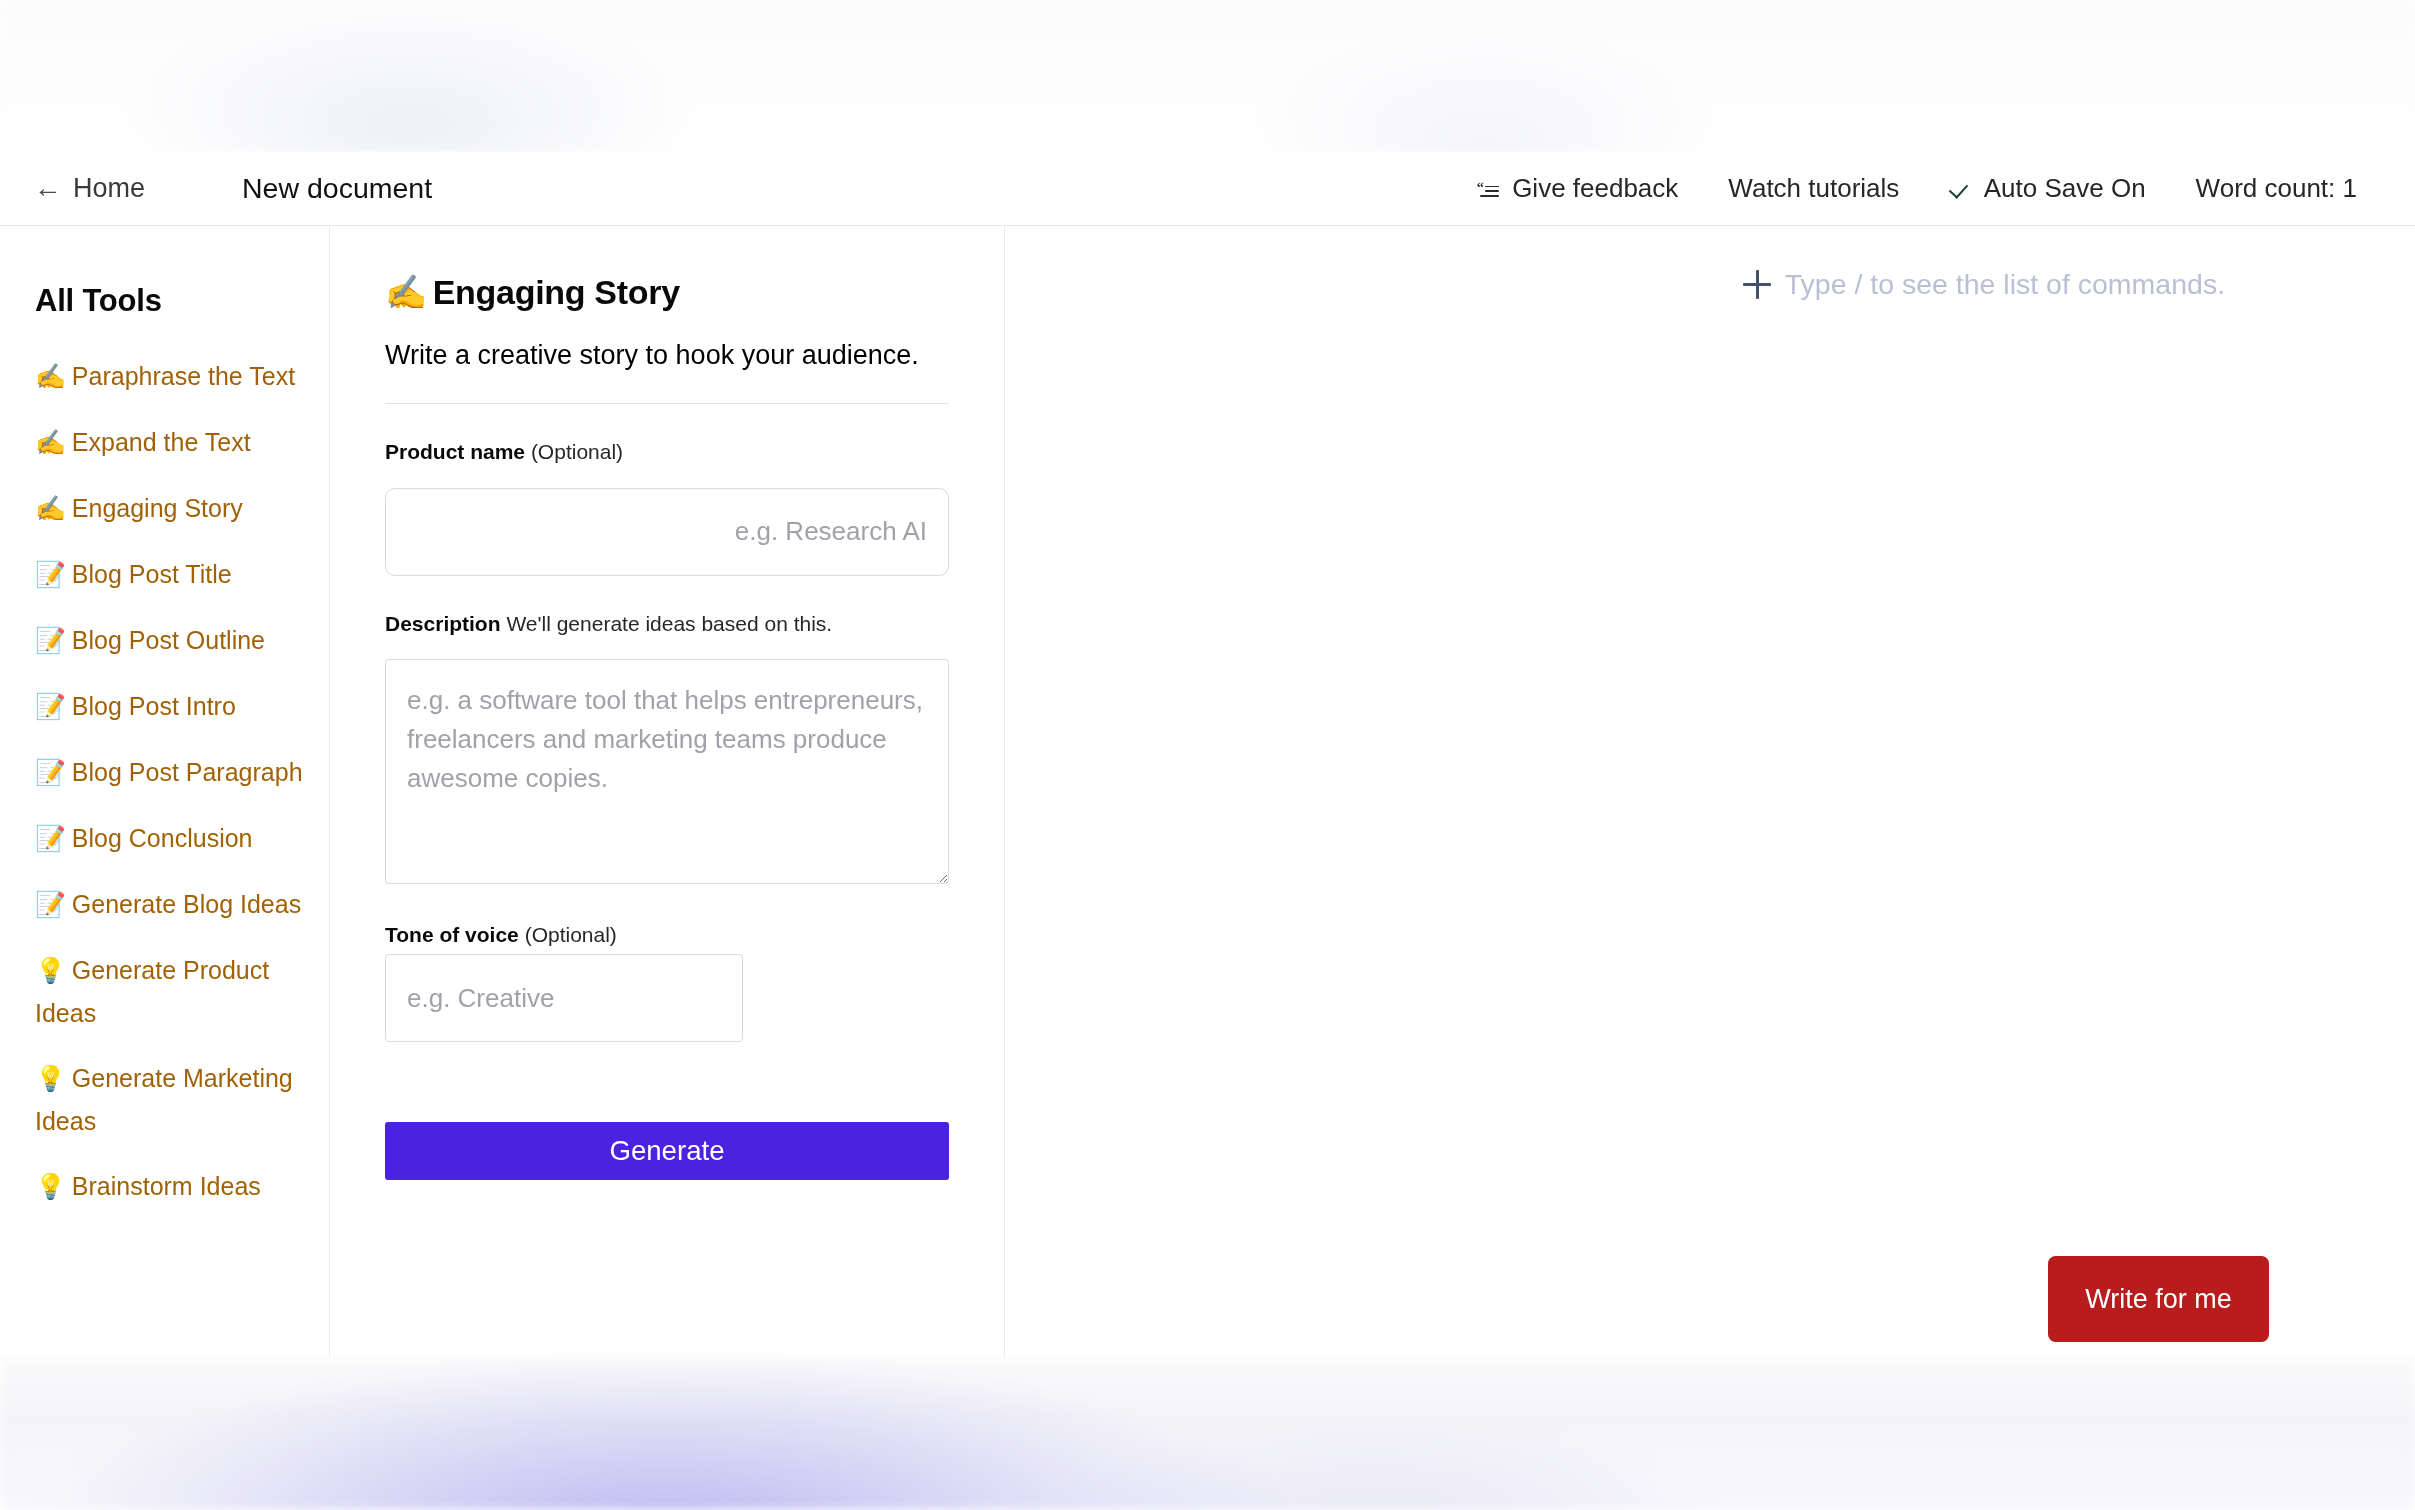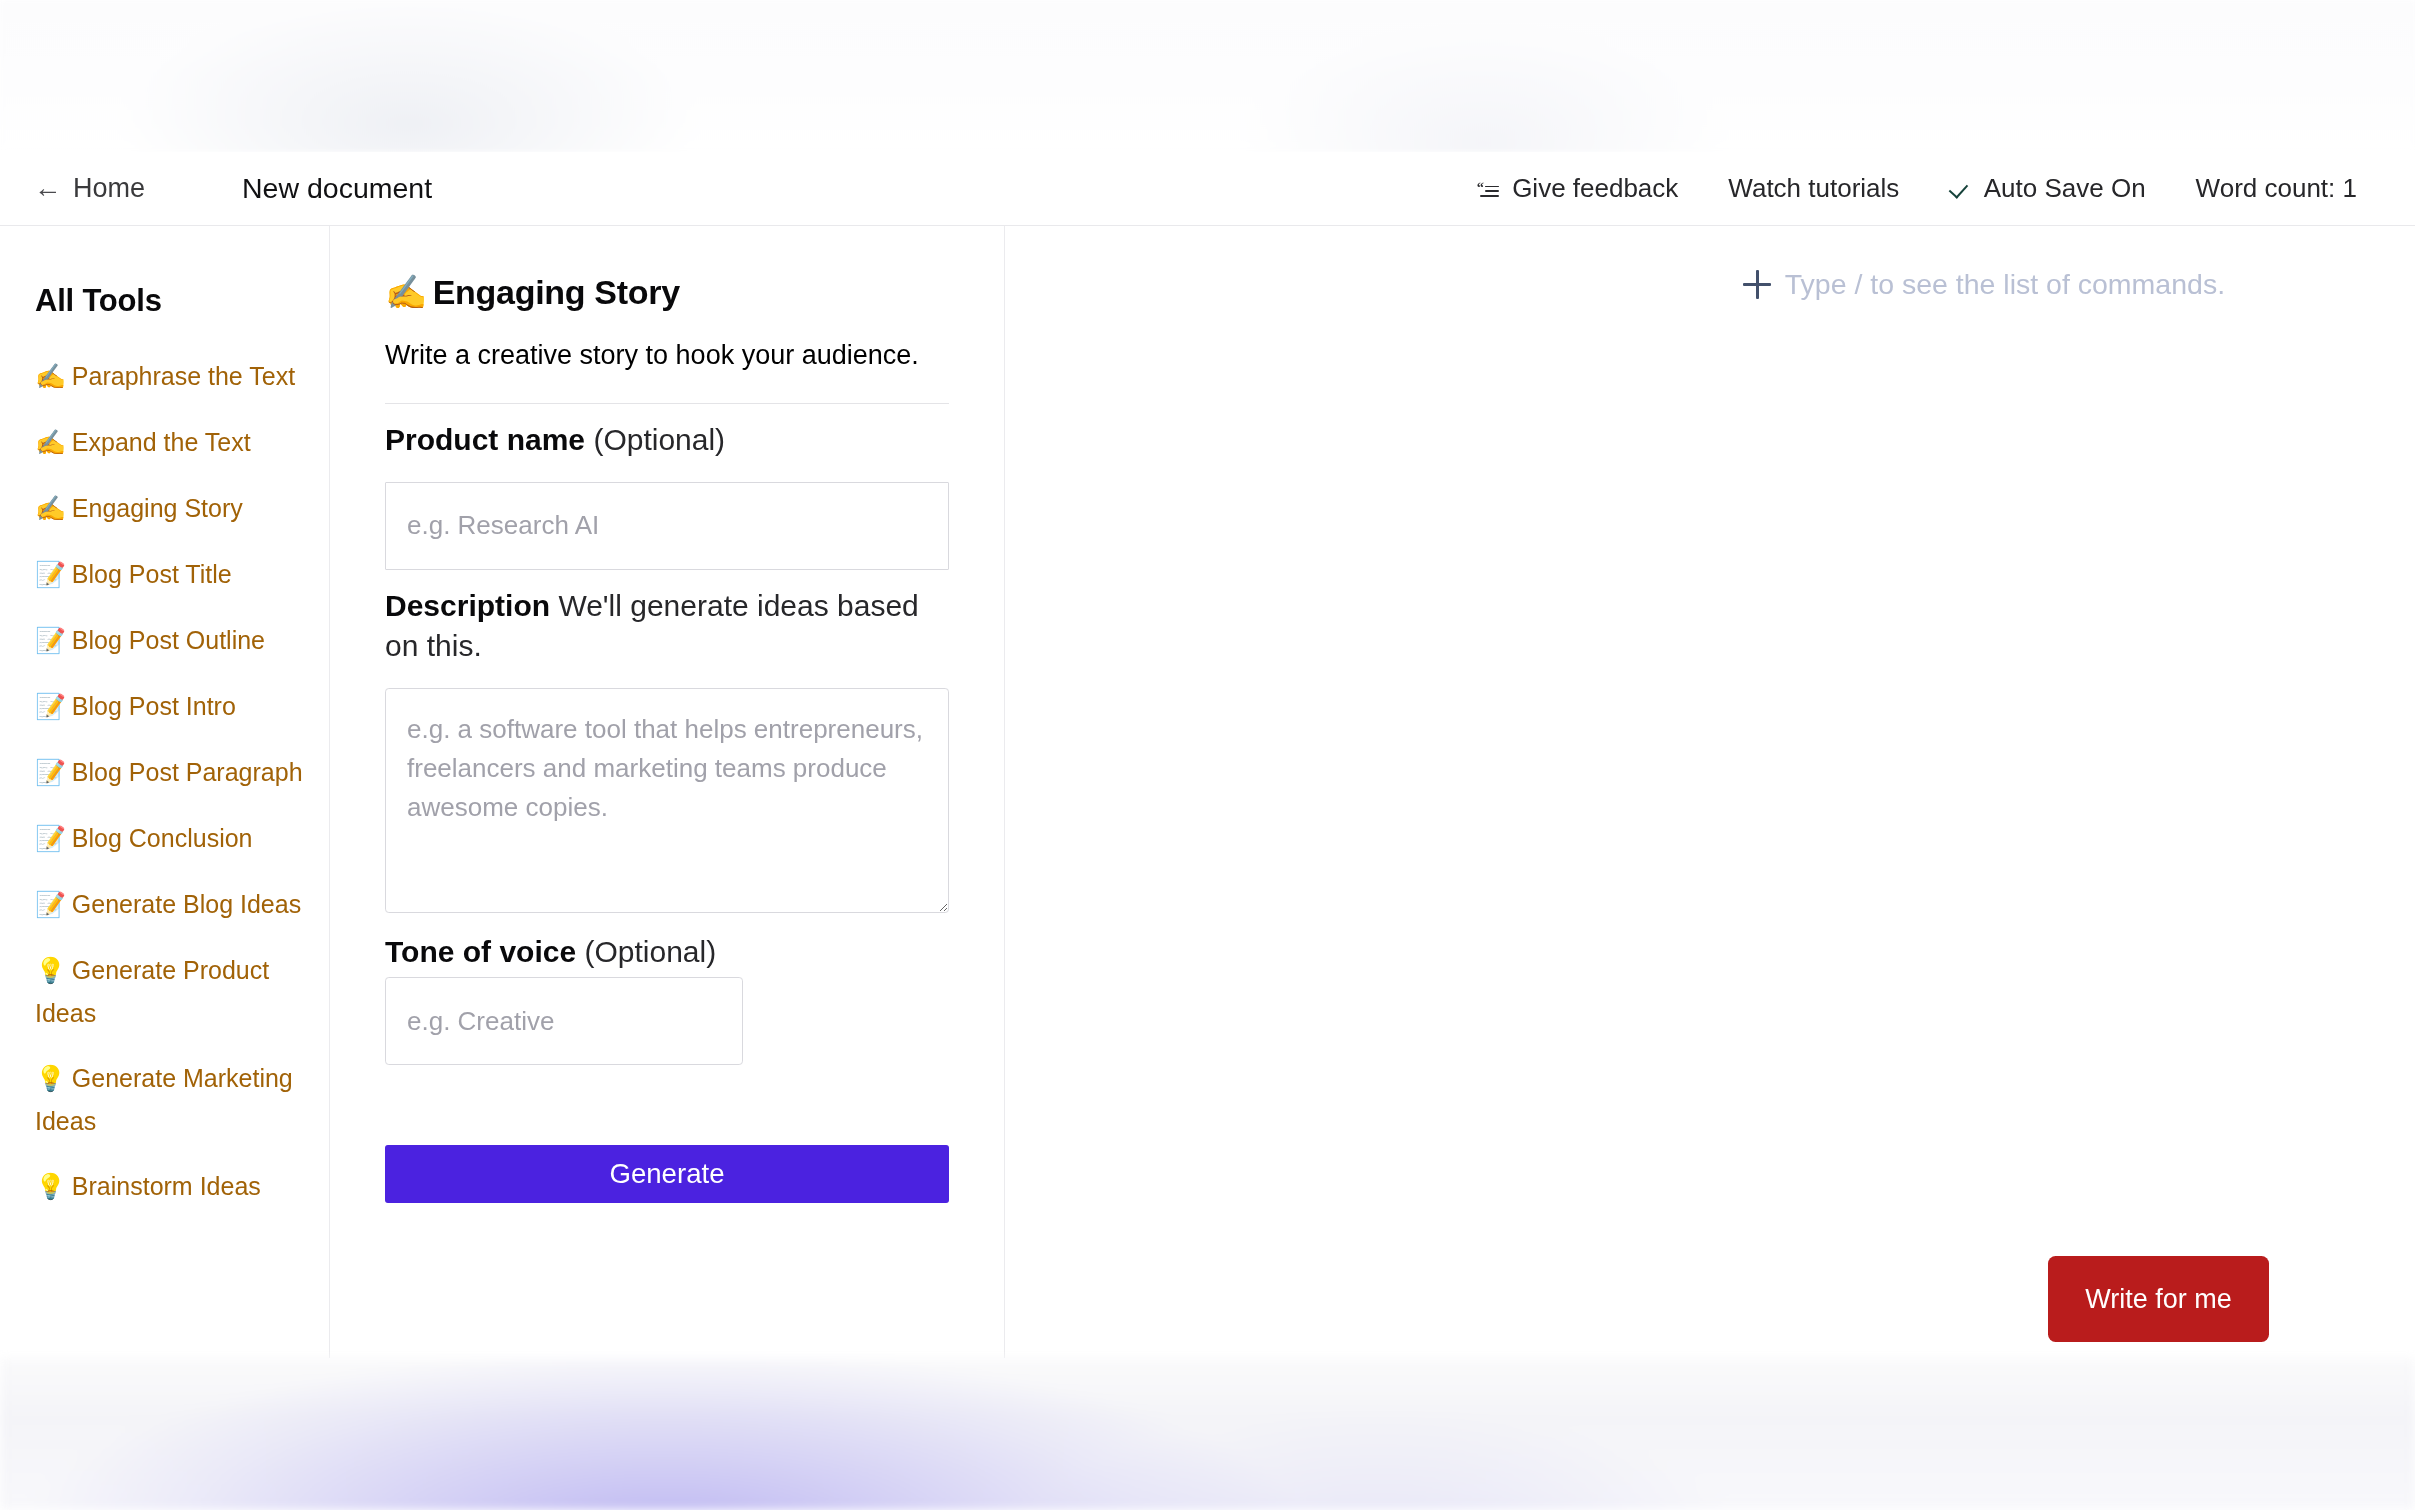--- a/index.html
+++ b/index.html
@@ -205,42 +205,43 @@
   }
 
   .divider {
     margin-top: 30px;
     height: 1px;
     background: #e4e4e7;
     width: 100%;
   }
 
   .field-label {
-    margin-top: 16px;
-    font-size: 30px;
+    margin-top: 34px;
+    font-size: 21px;
     color: #27272a;
     line-height: 1.35;
   }
   .field-label .strong {
     font-weight: 700;
     color: #09090b;
   }
 
   .text-input {
     margin-top: 21px;
     width: 100%;
     height: 88px;
     border: 1px solid #d9d9de;
-    border-radius: 1px;
+    border-radius: 10px;
     background: #ffffff;
     padding: 0 21px;
     font-size: 26px;
     color: #18181b;
     font-family: "Liberation Sans", sans-serif;
     outline: none;
+    text-align: right;
   }
   .text-input::placeholder { color: #a1a1aa; }
 
   .text-area {
     margin-top: 21px;
     width: 100%;
     height: 225px;
     border: 1px solid #d9d9de;
     border-radius: 3.8px;
     background: #ffffff;

